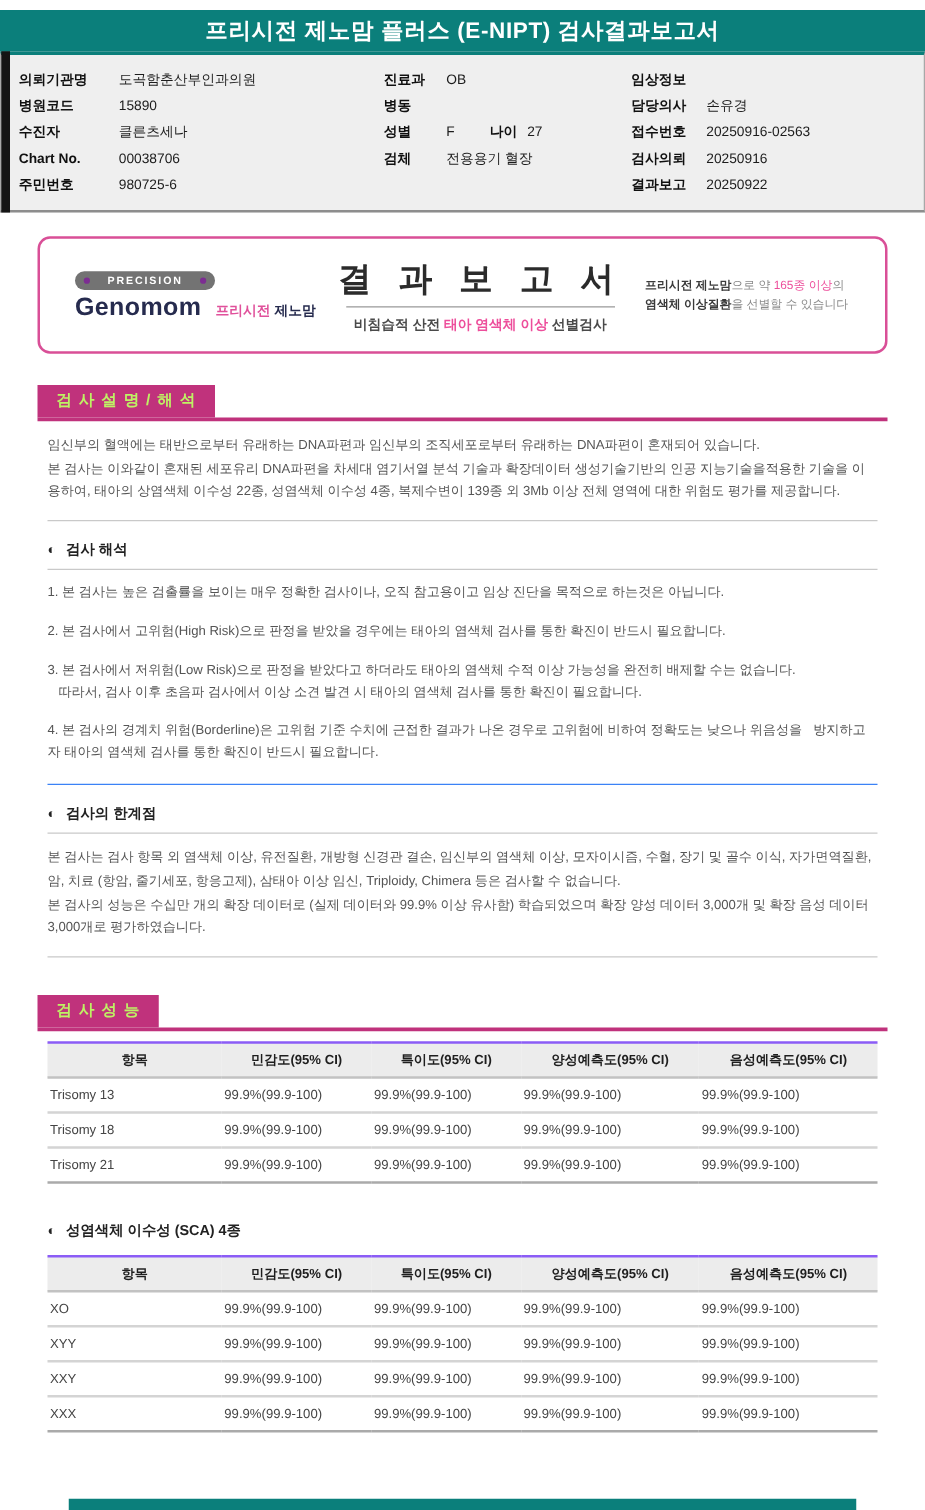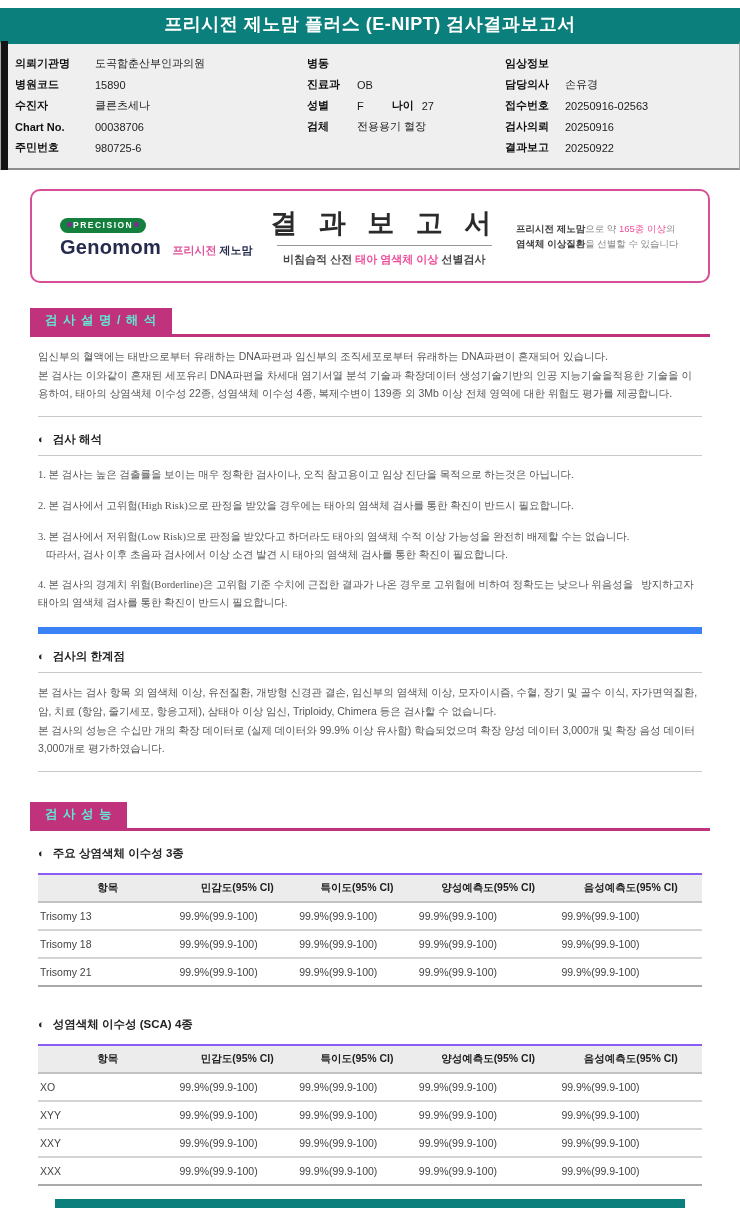--- a/index.html
+++ b/index.html
@@ -25,51 +25,51 @@
   .info-col1 .lbl { width:80px; }
   .info-col2 .lbl { width:50px; }
   .info-col3 .lbl { width:60px; }
   .info-row .val { font-size:11px; color:#1c1c1c; }
   .info-row .lbl2 { font-weight:bold; color:#101010; font-size:11px; margin-left:28px; margin-right:8px; }
 
   
   .result-box { margin:19px 30px 0; height:94px; border:2px solid #d94f97; border-radius:10px;
                 display:flex; align-items:center; background:#fff; }
   .logo-block { flex:0 0 215px; padding-left:28px; }
-  .precision-pill { display:inline-flex; align-items:center; gap:1px; background:#15803d; color:#fff;
+  .precision-pill { display:inline-flex; align-items:center; gap:14px; background:#737373; color:#fff;
                     font-size:8.5px; font-weight:bold; letter-spacing:1.5px; padding:2px 7px 3px;
                     border-radius:9px; margin-bottom:3px; }
   .pill-dot { width:5px; height:5px; border-radius:50%; background:#7c2d92; display:inline-block; }
   .brand-line { white-space:nowrap; }
   .brand-en { font-size:20px; font-weight:bold; color:#262b4e; letter-spacing:0.3px; }
   .brand-kr { font-size:11px; font-weight:bold; margin-left:7px; }
   .brand-kr .accent { color:#e0519b; }
   .brand-kr .dark { color:#262b4e; }
   .center-block { flex:1; text-align:center; }
   .result-title { font-size:27px; font-weight:bold; color:#2b2b2b; letter-spacing:7px; }
   .result-divider { width:215px; border-top:1px solid #999; margin:4px auto 6px; }
   .result-subtitle { font-size:11px; color:#4a4a4a; font-weight:bold; }
   .result-subtitle .accent { color:#ed4e9b; }
   .note-block { flex:0 0 192px; padding-right:22px; font-size:9.5px; color:#8a8a8a; line-height:1.6; }
   .note-block b { color:#3a3a3a; }
   .note-block .accent { color:#ed4e9b; }
 
   
   .section-header { margin:25px 30px 0; border-bottom:3px solid #c0327c; line-height:0; }
-  .section-label { display:inline-block; background:#c0327c; color:#5eead4; font-size:12.5px;
+  .section-label { display:inline-block; background:#c0327c; color:#bef264; font-size:12.5px;
                    font-weight:bold; letter-spacing:1px; padding:5px 15px 6px; line-height:1.2; }
 
   
   .subsection-title { margin:15px 38px 0; padding-bottom:8px; border-bottom:1px solid #c9c9c9;
                       font-size:11.5px; font-weight:bold; color:#222; }
   .subsection-title .bullet { font-size:11px; margin-right:5px; color:#222; }
   .subsection-title.noline { border-bottom:none; padding-bottom:4px; }
   .body-text { margin:0 38px; padding:10px 0 13px; border-bottom:1px solid #c9c9c9;
                font-size:10.5px; color:#555; line-height:1.78; white-space:pre-line; }
-  .interp-wrap { margin:0 38px; padding:10px 0 2px; border-bottom:7px solid #3b82f6;font-family:Liberation Serif, serif; }
+  .interp-wrap { margin:0 38px; padding:10px 0 2px; border-bottom:1px solid #3b82f6; }
   .interp-wrap p { font-size:10.5px; color:#555; line-height:1.7; margin-bottom:13px; white-space:pre-line; }
 
   
   .perf-table { margin:8px 38px 0; width:664px; border-collapse:collapse; }
   .perf-table th { background:#ececec; font-size:10.5px; font-weight:bold; color:#1e1e1e;
                    padding:6px 2px; border-top:2px solid #8b5cf6; border-bottom:2px solid #c2c2c2; }
   .perf-table td { font-size:10.5px; color:#444; text-align:left; padding:7px 2px;
                    border-bottom:2px solid #d4d4d4; }
   .perf-table tr:last-child td { border-bottom:2px solid #aaa; }
   .perf-table th:first-child, .perf-table td:first-child { width:21%; }
@@ -105,26 +105,26 @@
         <span class="lbl">Chart No.</span>
         <span class="val">00038706</span>
       </div>
       <div class="info-row">
         <span class="lbl">주민번호</span>
         <span class="val">980725-6</span>
       </div>
     </div>
     <div class="info-col2">
       <div class="info-row">
+        <span class="lbl">진료과</span>
+        <span class="val">OB</span>
+      </div>
+      <div class="info-row">
         <span class="lbl">병동</span>
         <span class="val"></span>
-      </div>
-      <div class="info-row">
-        <span class="lbl">진료과</span>
-        <span class="val">OB</span>
       </div>
       <div class="info-row">
         <span class="lbl">성별</span>
         <span class="val">F</span>
         <span class="lbl2">나이</span>
         <span class="val">27</span>
       </div>
       <div class="info-row">
         <span class="lbl">검체</span>
         <span class="val">전용용기 혈장</span>
@@ -200,24 +200,20 @@
     <span class="bullet">◐</span>
     <span>검사의 한계점</span>
   </div>
   <div class="body-text">본 검사는 검사 항목 외 염색체 이상, 유전질환, 개방형 신경관 결손, 임신부의 염색체 이상, 모자이시즘, 수혈, 장기 및 골수 이식, 자가면역질환, 암, 치료 (항암, 줄기세포, 항응고제), 삼태아 이상 임신, Triploidy, Chimera 등은 검사할 수 없습니다.
 본 검사의 성능은 수십만 개의 확장 데이터로 (실제 데이터와 99.9% 이상 유사함) 학습되었으며 확장 양성 데이터 3,000개 및 확장 음성 데이터 3,000개로 평가하였습니다.</div>
 
   <div class="section-header" style="margin-top:30px;">
     <span class="section-label">검  사  성  능</span>
   </div>
 
-  <div class="subsection-title noline">
-    <span class="bullet">◐</span>
-    <span>주요 상염색체 이수성 3종</span>
-  </div>
   <table class="perf-table">
     <thead>
       <tr>
         <th>항목</th>
         <th>민감도(95% CI)</th>
         <th>특이도(95% CI)</th>
         <th>양성예측도(95% CI)</th>
         <th>음성예측도(95% CI)</th>
       </tr>
     </thead>

